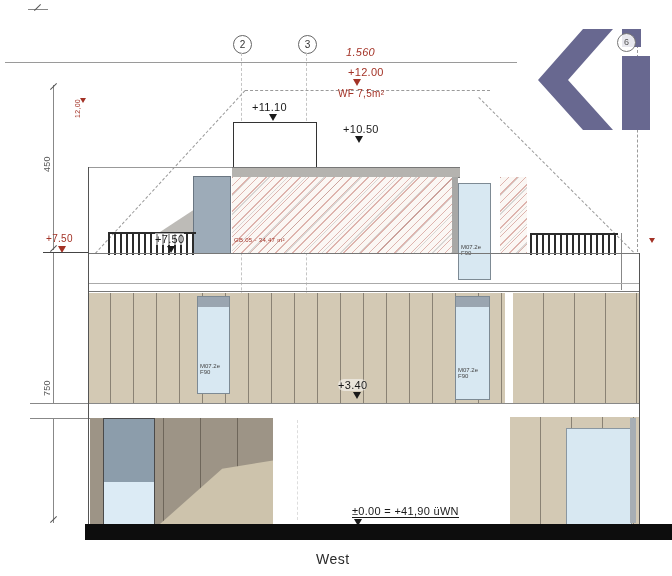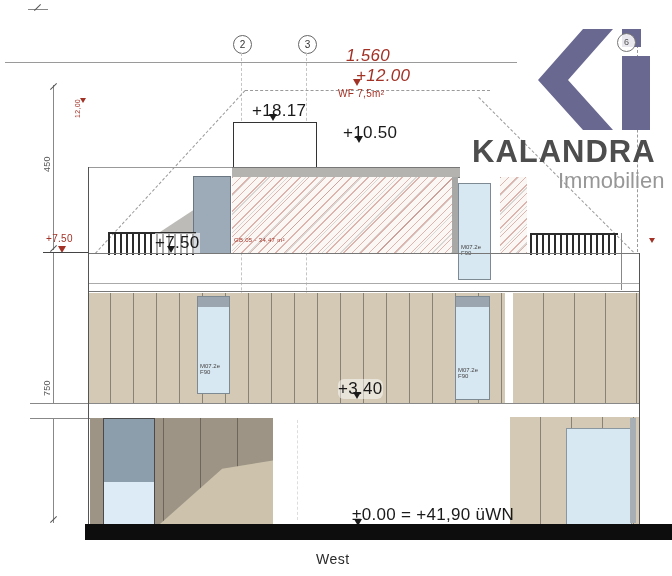--- a/index.html
+++ b/index.html
@@ -1,19 +1,19 @@
 <!DOCTYPE html>
 <html><head>
 <meta charset="utf-8">
 <style>
   html,body{margin:0;padding:0;background:#fff;}
   #canvas{position:relative;width:672px;height:576px;background:#ffffff;overflow:hidden;
           font-family:"Liberation Sans",sans-serif;}
   .abs{position:absolute;}
-  .ann{position:absolute;font-size:17px;color:#1a1a1a;white-space:nowrap;letter-spacing:.3px;}
+  .ann{position:absolute;font-size:11px;color:#1a1a1a;white-space:nowrap;letter-spacing:.3px;}
   .red{color:#a33226;}
   .tiny{font-size:6px;color:#444;line-height:6px;}
   .rot{transform:rotate(-90deg);transform-origin:left top;}
   .tri{position:absolute;width:0;height:0;border-left:4px solid transparent;border-right:4px solid transparent;border-top:7px solid #1a1a1a;}
   .tri.r{border-top-color:#a33226;}
   .line{position:absolute;background:#888;}
   .dashv{position:absolute;width:0;border-left:1px dashed #9a9a9a;}
   .dashd{position:absolute;height:0;border-top:1px dashed #9a9a9a;}
   .bubble{position:absolute;width:17px;height:17px;border:1px solid #666;border-radius:50%;
           background:#fff;font-size:10px;color:#333;text-align:center;line-height:17px;}
@@ -43,41 +43,41 @@
   <div class="bubble" style="left:233px;top:35px;">2</div>
   <div class="bubble" style="left:298px;top:35px;">3</div>
   <div class="dashv" style="left:241px;top:53px;height:352px;border-color:#c4c4c4;"></div>
   <div class="dashv" style="left:306px;top:53px;height:352px;border-color:#c4c4c4;"></div>
 
   <div class="dashd" style="left:95px;top:253px;width:221px;transform:rotate(-47.4deg);transform-origin:0 0;"></div>
   <div class="dashd" style="left:245px;top:90px;width:245px;"></div>
   <div class="dashd" style="left:479px;top:97px;width:219px;transform:rotate(45deg);transform-origin:0 0;"></div>
   <div class="dashv" style="left:637px;top:45px;height:207px;"></div>
 
-  <div class="ann red" style="left:356px;top:66px;font-style:italic;">+12.00</div>
+  <div class="ann red" style="left:348px;top:66px;">+12.00</div>
   <div class="tri r" style="left:353px;top:79px;"></div>
   <div class="ann red" style="left:338px;top:88px;font-size:10px;">WF 7,5m²</div>
 
   <div class="line" style="left:53px;top:85px;width:1px;height:165px;"></div>
   <div class="tick" style="left:49px;top:86px;"></div>
   <div class="tick" style="left:49px;top:248px;"></div>
   <div class="ann rot" style="left:42px;top:172px;font-size:9px;color:#555;">450</div>
   <div class="ann rot red" style="left:74px;top:118px;font-size:7px;">12,00</div>
   <div class="tri r" style="left:80px;top:98px;border-left-width:3px;border-right-width:3px;border-top-width:5px;"></div>
 
   <div class="ann red" style="left:46px;top:233px;font-size:10px;">+7.50</div>
   <div class="tri r" style="left:58px;top:246px;"></div>
   <div class="line" style="left:43px;top:252px;width:45px;height:1px;background:#444;"></div>
 
   <div class="line" style="left:53px;top:253px;width:1px;height:270px;"></div>
   <div class="tick" style="left:49px;top:519px;"></div>
   <div class="ann rot" style="left:42px;top:396px;font-size:9px;color:#555;">750</div>
 
   <div class="abs" style="left:233px;top:122px;width:82px;height:46px;background:#fff;border:1.5px solid #333;"></div>
-  <div class="ann" style="left:252px;top:101px;">+18.17</div>
+  <div class="ann" style="left:252px;top:101px;">+11.10</div>
   <div class="tri" style="left:269px;top:114px;"></div>
   <div class="ann" style="left:343px;top:123px;">+10.50</div>
   <div class="tri" style="left:355px;top:136px;"></div>
 
   <div class="line" style="left:88px;top:167px;width:144px;height:1px;background:#999;"></div>
 
   <div class="abs" style="left:160px;top:186px;width:70px;height:46px;background:#bdbbb7;clip-path:polygon(100% 0,100% 100%,0 100%);"></div>
 
   <div class="abs" style="left:193px;top:176px;width:36px;height:76px;background:#9dabb8;border:1px solid #6a7682;"></div>
 
@@ -147,18 +147,16 @@
   <div class="ann rot red" style="left:632px;top:116px;font-size:7px;">12,00</div>
 
   <div class="abs" style="left:525px;top:25px;width:140px;height:115px;">
     <svg width="140" height="115" viewBox="0 0 140 115">
       <polygon points="58,4 88,4 43,55 88,105 58,105 13,55" fill="#686890"></polygon>
       <rect x="97" y="31" width="28" height="74" fill="#686890"></rect>
       <rect x="97" y="4" width="19" height="18" fill="#686890"></rect>
     </svg>
   </div>
   <div class="bubble" style="left:617px;top:33px;background:rgba(255,255,255,.85);border-color:#777;font-size:9px;color:#555;">6</div>
-  <div class="abs" style="left:472px;top:134px;font-size:31px;font-weight:600;letter-spacing:1px;color:#4d4d4d;">KALANDRA</div>
-  <div class="abs" style="left:558px;top:168px;font-size:22px;color:#979797;">Immobilien</div>
 
   <div class="abs" style="left:316px;top:551px;font-size:14px;color:#2a2a2a;letter-spacing:.5px;">West</div>
 
 </div>
 
 </body></html>

